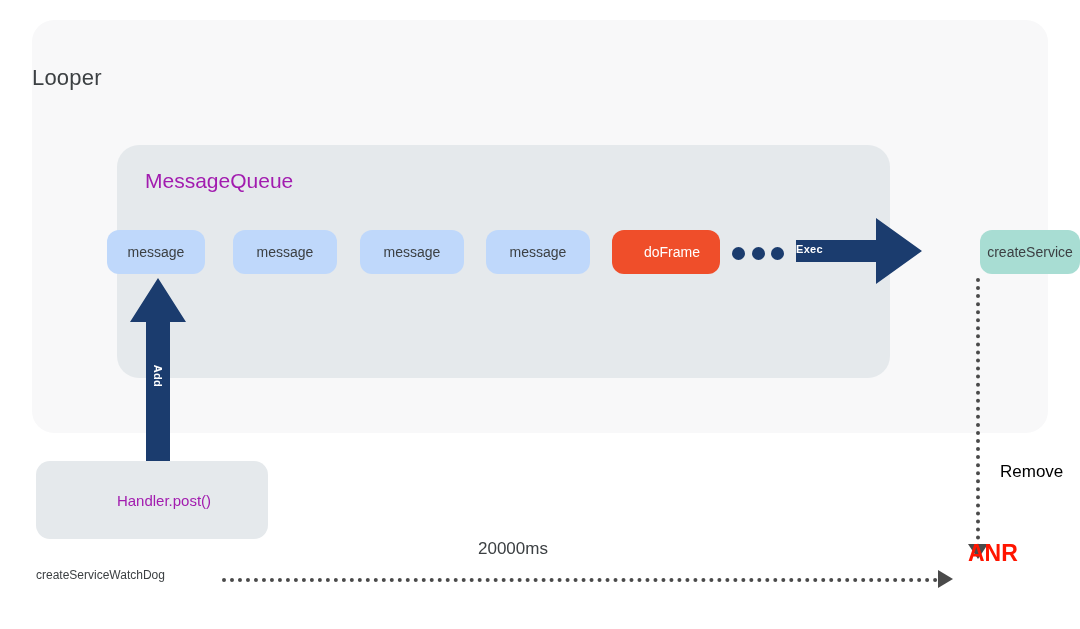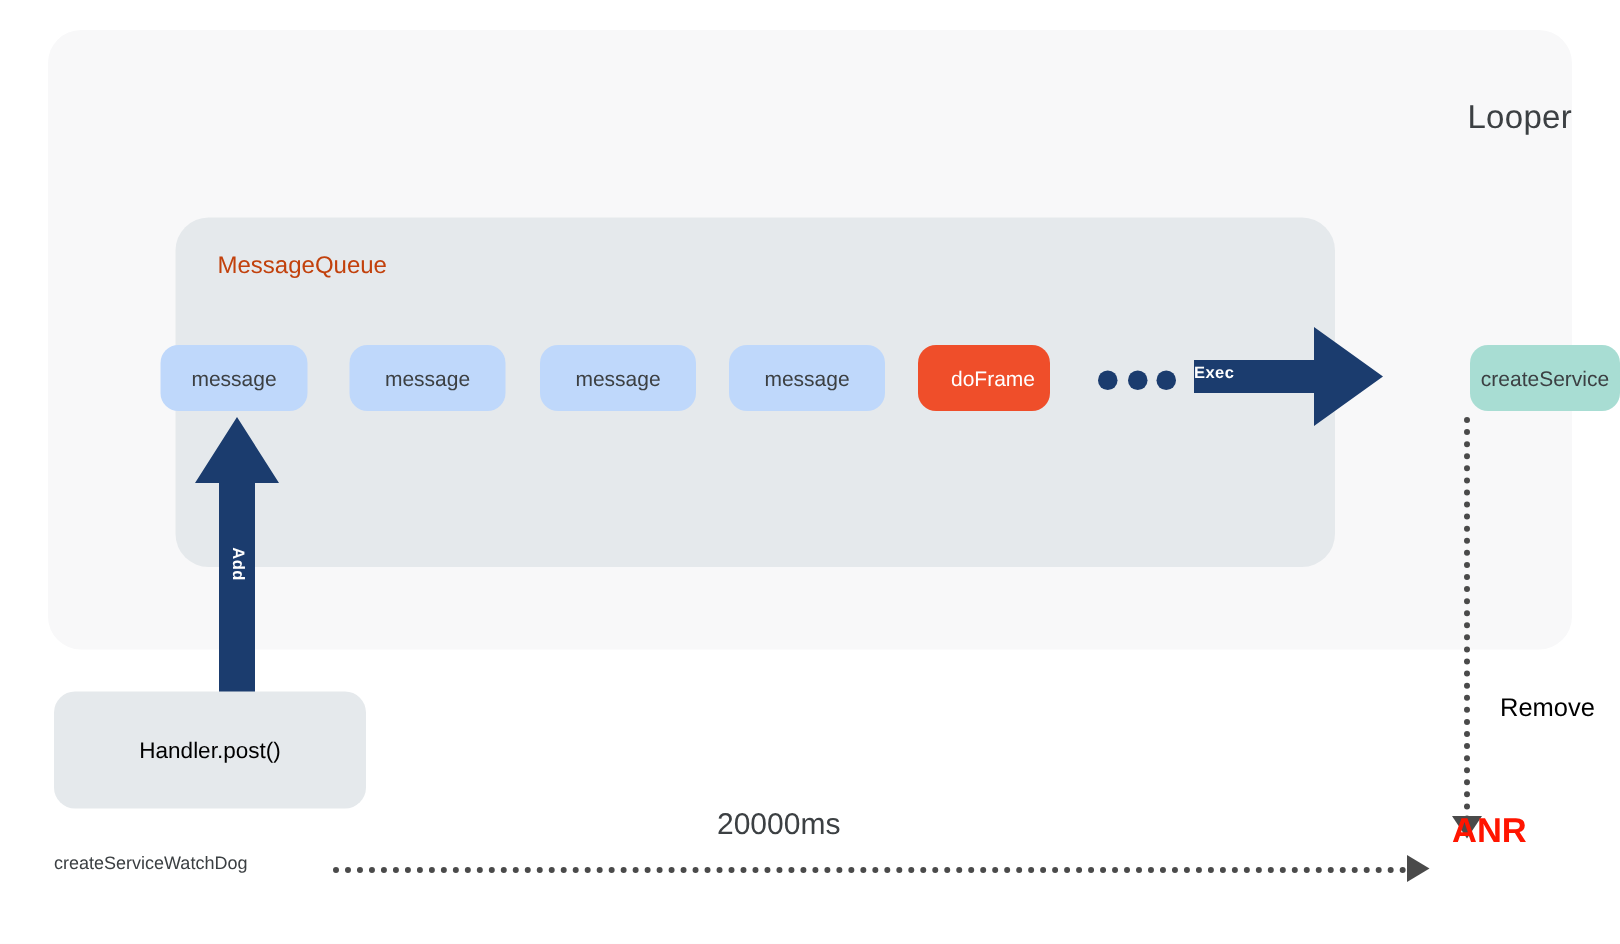--- a/index.html
+++ b/index.html
@@ -28,40 +28,40 @@
     width: 1016px;
     height: 413px;
     background: #f8f8f9;
     border-radius: 22px;
   }
   .looper-title {
     position: absolute;
     left: 0;
     top: 45px;
     width: 1016px;
-    text-align: right;
+    text-align: left;
     font-size: 22px;
     color: #3c4043;
     letter-spacing: 0.2px;
   }
   .mq-box {
     position: absolute;
     left: 85px;
     top: 125px;
     width: 773px;
     height: 233px;
     background: #e5e9ec;
     border-radius: 22px;
   }
   .mq-title {
     position: absolute;
     left: 28px;
     top: 24px;
-    font-size: 16px;
-    color: #c2410c;
+    font-size: 21px;
+    color: #a21caf;
   }
 
   
   .chip {
     position: absolute;
     height: 44px;
     border-radius: 12px;
     display: flex;
     align-items: center;
     justify-content: center;
@@ -149,21 +149,22 @@
     left: 36px;
     top: 461px;
     width: 208px;
     height: 78px;
     background: #e5e9ec;
     border-radius: 14px;
     display: flex;
     align-items: center;
     justify-content: center;
     font-size: 15px;
-    color: #000000;
+    color: #a21caf;
+    padding-left: 24px;
   }
 
   
   .remove-line {
     position: absolute;
     left: 976px;
     top: 278px;
     width: 0;
     height: 270px;
     border-left: 4px dotted #4a4a4a;
@@ -211,21 +212,21 @@
     width: 0;
     height: 0;
     border-top: 9px solid transparent;
     border-bottom: 9px solid transparent;
     border-left: 15px solid #4a4a4a;
   }
   .duration-label {
     position: absolute;
     left: 478px;
     top: 539px;
-    font-size: 20px;
+    font-size: 17px;
     color: #3c4043;
     white-space: nowrap;
   }
   .anr-label {
     position: absolute;
     left: 968px;
     top: 540px;
     font-size: 23px;
     font-weight: bold;
     color: #ff1500;
@@ -243,21 +244,21 @@
     <div class="mq-box">
       <div class="mq-title">MessageQueue</div>
     </div>
   </div>
 
   <div id="queue-items-layer">
       <div class="chip message" style="left: 107px; top: 230px; width: 98px;">message</div>
       <div class="chip message" style="left: 233px; top: 230px; width: 104px;">message</div>
       <div class="chip message" style="left: 360px; top: 230px; width: 104px;">message</div>
       <div class="chip message" style="left: 486px; top: 230px; width: 104px;">message</div>
-      <div class="chip doframe" style="left: 612px; top: 230px; width: 88px; padding-left: 12px;">doFrame</div>
+      <div class="chip doframe" style="left: 612px; top: 230px; width: 108px; padding-left: 12px;">doFrame</div>
     </div>
 
   <div class="ellipsis" id="ellipsis-dots">
       <span></span>
       <span></span>
       <span></span>
     </div>
 
   <div class="exec-arrow">
     <svg width="126" height="74" viewBox="0 0 126 74">

